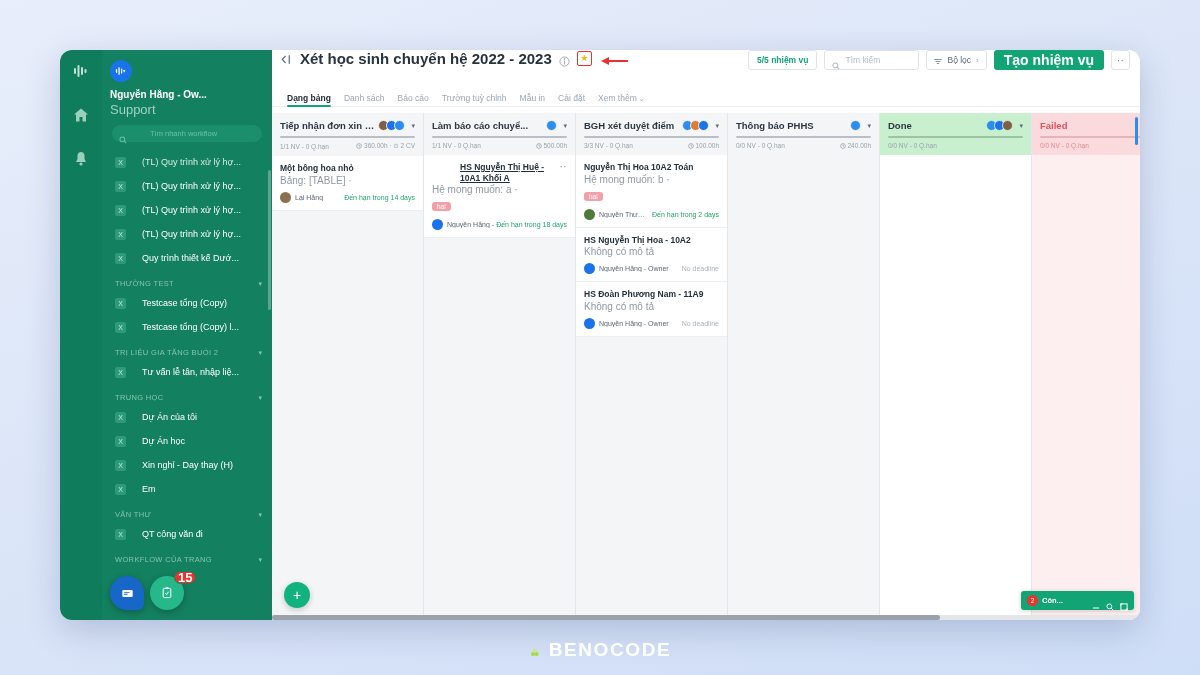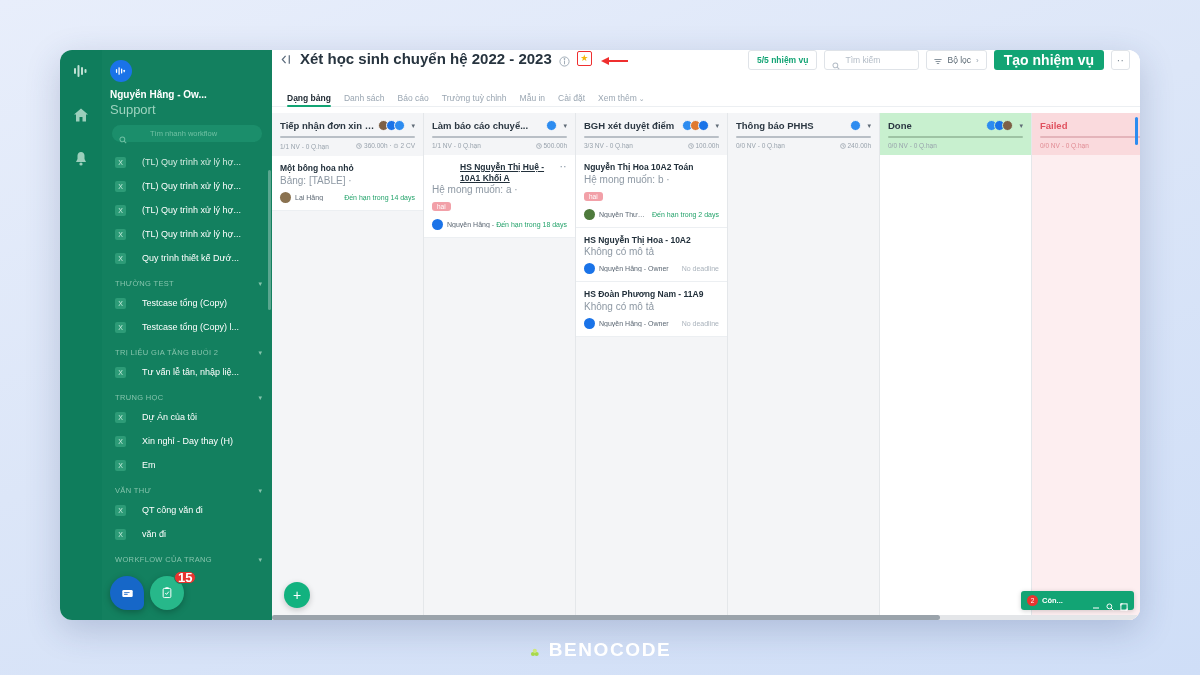--- a/index.html
+++ b/index.html
@@ -481,38 +481,38 @@
       <div class="nav-group">
         <span class="grp-label">TRUNG HỌC</span>
         <span class="caret">▾</span>
       </div>
       <div class="nav-item">
         <span class="file-ico"></span>
         <span class="nav-label">Dự Án của tôi</span>
       </div>
       <div class="nav-item">
         <span class="file-ico"></span>
+        <span class="nav-label">Dự Án học</span>
+      </div>
+      <div class="nav-item">
+        <span class="file-ico"></span>
         <span class="nav-label">Xin nghỉ - Day thay (H)</span>
       </div>
       <div class="nav-item">
         <span class="file-ico"></span>
         <span class="nav-label">Em</span>
       </div>
 
       <div class="nav-group">
         <span class="grp-label">VĂN THƯ</span>
         <span class="caret">▾</span>
       </div>
       <div class="nav-item">
         <span class="file-ico"></span>
         <span class="nav-label">QT công văn đi</span>
-      </div>
-      <div class="nav-item">
-        <span class="file-ico"></span>
-        <span class="nav-label">văn đi</span>
       </div>
 
       <div class="nav-group">
         <span class="grp-label">WORKFLOW CỦA TRANG</span>
         <span class="caret">▾</span>
       </div>
     </div>
 
     <div id="sb-scrollbar"></div>
 

